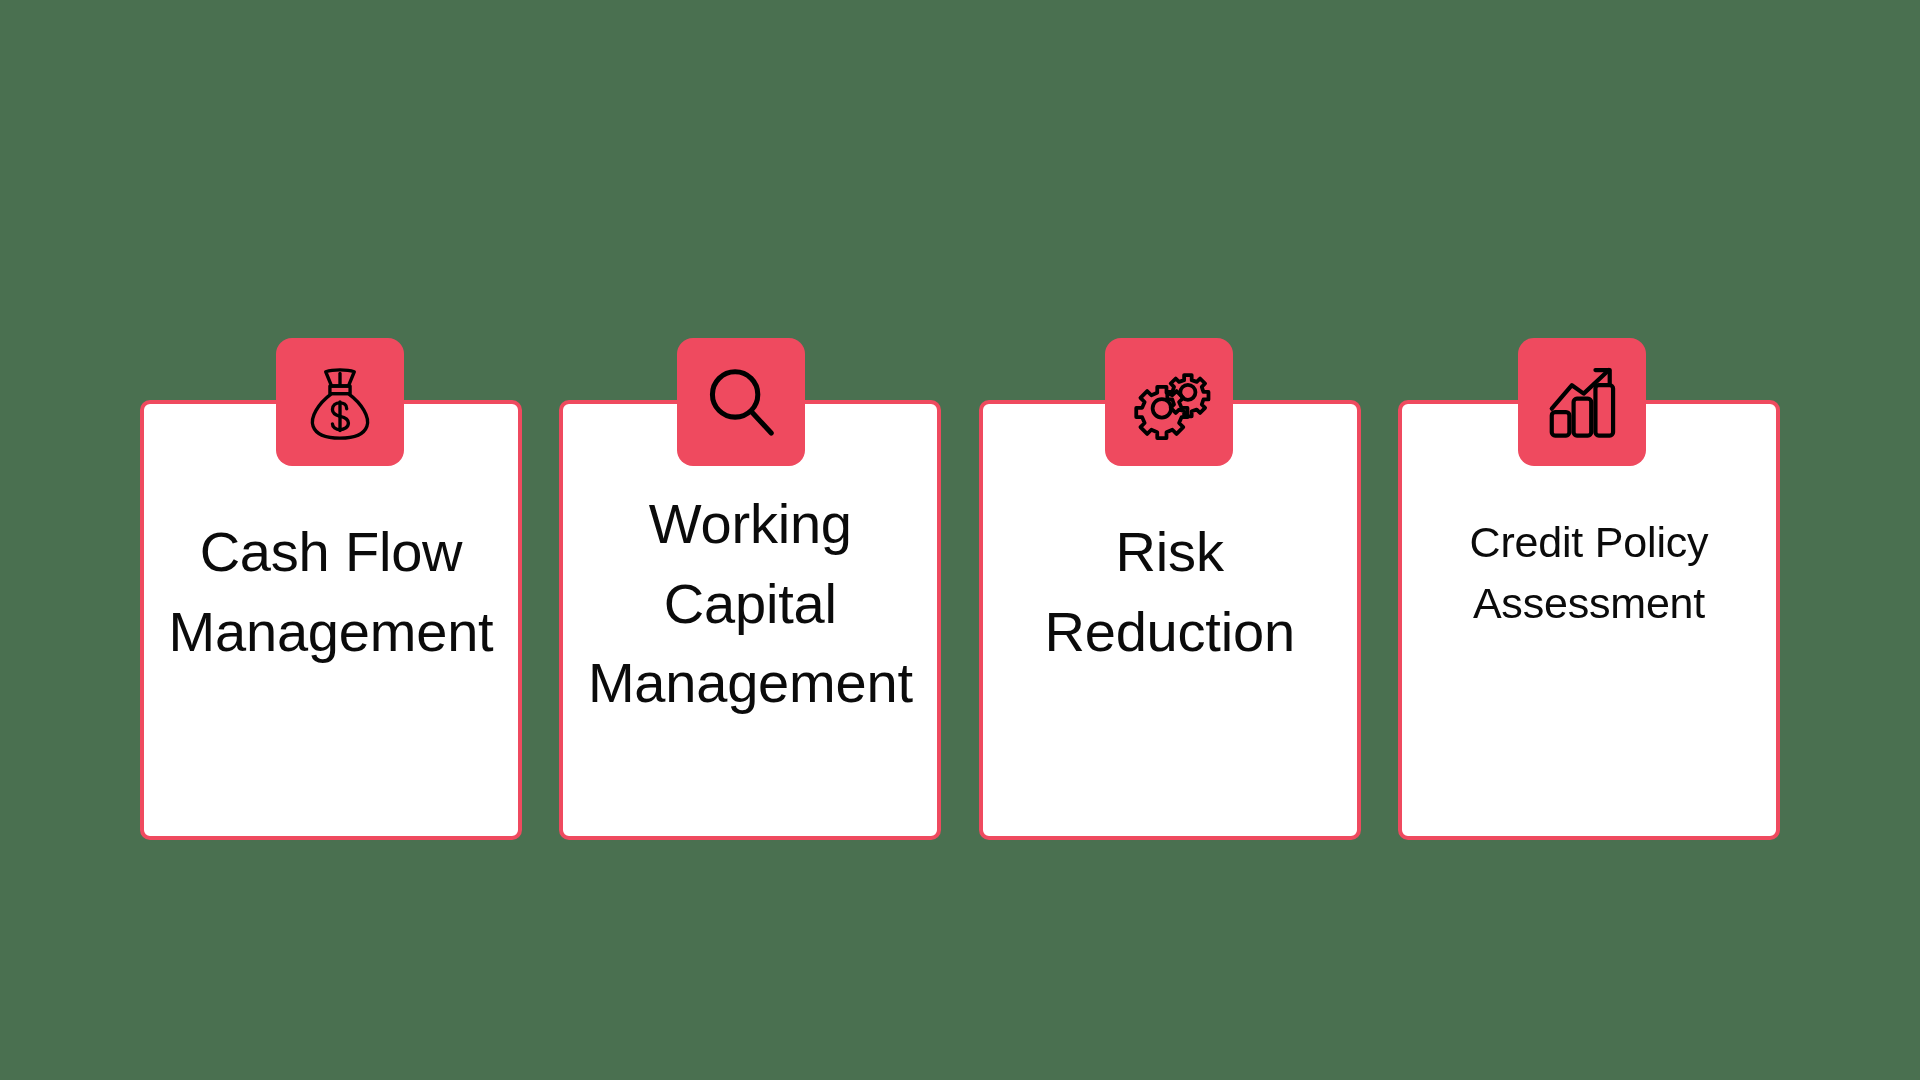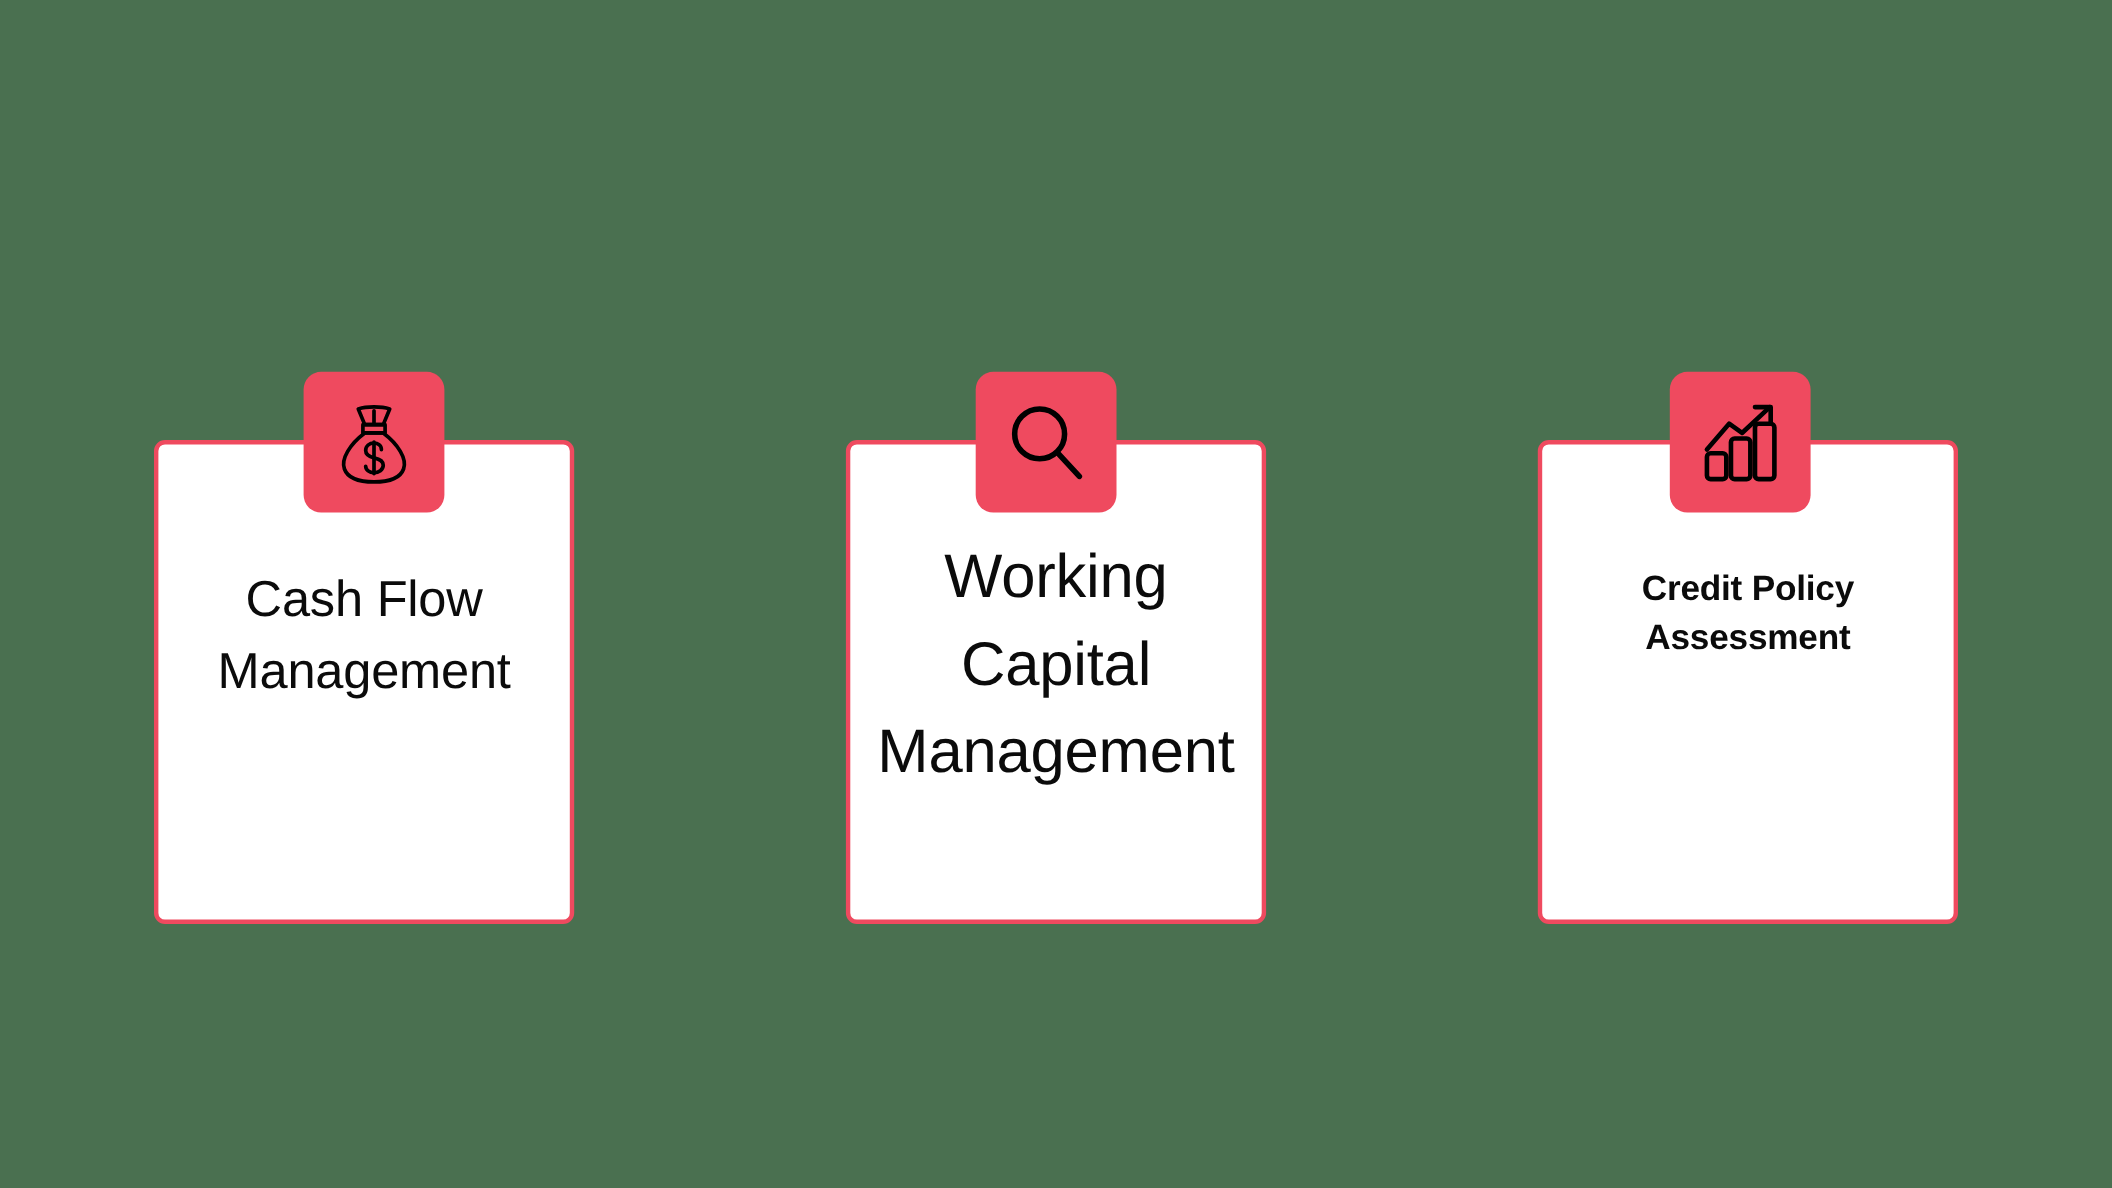--- a/index.html
+++ b/index.html
@@ -74,33 +74,33 @@
   .card-title {
     position:absolute;
     left:10px;
     right:10px;
     top:0;
     height:100%;
     display:flex;
     align-items:flex-start;
     justify-content:center;
     text-align:center;
-    font-size:46px;
+    font-size:56px;
     line-height:1.42;
     color:#0b0b0b;
     font-weight:400;
     letter-spacing:-0.2px;
     padding-top:112px;
     white-space:pre-line;
     z-index:2;
   }
 
   .card-wrap.c2 .card-title { padding-top:84px; font-size:56px; }
   .card-wrap.c3 .card-title { padding-top:112px; }
-  .card-wrap.c4 .card-title { padding-top:112px; font-size:32px;font-weight:bold; }
+  .card-wrap.c4 .card-title { padding-top:112px; font-size:43px; }
 </style>
 </head>
 <body>
 
 <div id="canvas">
 
   <div class="cards-row">
 
     <div class="card-wrap c1">
       <div class="card"></div>
@@ -124,20 +124,35 @@
         <svg viewBox="0 0 100 100" fill="none" stroke="#000000" stroke-width="6" stroke-linecap="round" stroke-linejoin="round">
           <circle cx="43" cy="41" r="27"></circle>
           <line x1="62" y1="61" x2="86" y2="87"></line>
         </svg>
       </div>
       <div class="card-title">Working
 Capital
 Management</div>
     </div>
 
+    <div class="card-wrap c3">
+      <div class="card"></div>
+      <div class="icon-badge">
+        <svg viewBox="0 0 100 100" fill="none" stroke="#000000" stroke-width="4.5" stroke-linecap="round" stroke-linejoin="round">
+
+          <path d="M68 18 h9 v6 l6 2 4-4 6 6 -4 4 2 6 h6 v9 h-6 l-2 6 4 4 -6 6 -4-4 -6 2 v6 h-9 v-6 l-6-2 -4 4 -6-6 4-4 -2-6 h-6 v-9 h6 l2-6 -4-4 6-6 4 4 6-2 Z"></path>
+          <circle cx="72.5" cy="38.5" r="9"></circle>
+
+          <path d="M36 32 h11 v7 l7 3 5-5 8 8 -5 5 3 7 h7 v11 h-7 l-3 7 5 5 -8 8 -5-5 -7 3 v7 h-11 v-7 l-7-3 -5 5 -8-8 5-5 -3-7 h-7 v-11 h7 l3-7 -5-5 8-8 5 5 7-3 Z"></path>
+          <circle cx="41.5" cy="57.5" r="11"></circle>
+        </svg>
+      </div>
+      <div class="card-title">Risk
+Reduction</div>
+    </div>
 
     <div class="card-wrap c4">
       <div class="card"></div>
       <div class="icon-badge">
         <svg viewBox="0 0 100 100" fill="none" stroke="#000000" stroke-width="5" stroke-linecap="round" stroke-linejoin="round">
           <rect x="14" y="62" width="21" height="28" rx="4"></rect>
           <rect x="40" y="46" width="21" height="44" rx="4"></rect>
           <rect x="66" y="30" width="21" height="60" rx="4"></rect>
           <polyline points="14,58 38,30 52,40 82,12"></polyline>
           <polyline points="66,12 83,12 83,28"></polyline>

